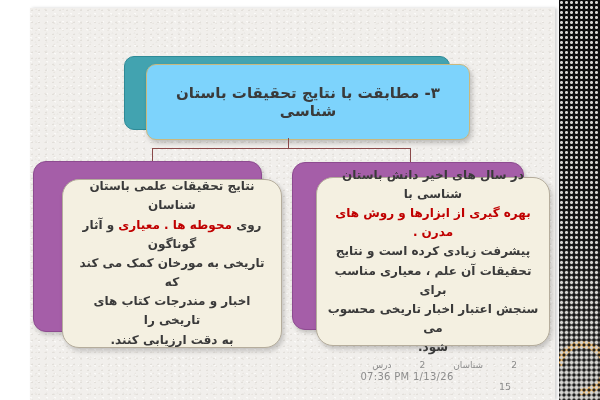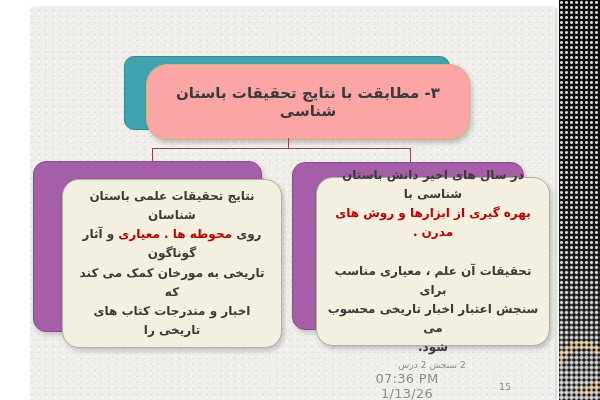--- a/index.html
+++ b/index.html
@@ -20,21 +20,21 @@
     background-size:7px 6px,9px 7px,11px 9px,8px 8px;
     box-shadow:2px 0 3px rgba(0,0,0,0.18);
   }
   
   .title-shadow{
     position:absolute;left:124px;top:56px;width:324px;height:72px;
     background:#42a3b0;border:1px solid #2e8a97;border-radius:10px;
   }
   .title-box{
     position:absolute;left:146px;top:64px;width:322px;height:74px;
-    background:#fca5a5;border:1px solid #c9b87e;border-radius:21px;
+    background:#7dd3fc;border:1px solid #c9b87e;border-radius:10px;
     box-shadow:2px 3px 5px rgba(0,0,0,0.22);
     display:flex;align-items:center;justify-content:center;
   }
   .title-text{
     direction:rtl;font-size:15px;font-weight:700;color:#3a3a3a;text-align:center;
   }
   
   .conn{position:absolute;background:#8a4a4a;}
   .conn-v1{left:288px;top:138px;width:1px;height:10px;}
   .conn-h {left:152px;top:148px;width:258px;height:1px;}
@@ -58,24 +58,24 @@
     direction:rtl;text-align:center;font-weight:700;color:#3a3a3a;
     font-size:12px;line-height:1.6;padding:6px 10px;
   }
   .card-text .red{color:#c00000;}
   
   .footer-lesson{
     position:absolute;left:382px;top:360px;width:100px;
     display:flex;flex-direction:row;justify-content:center;gap:3px;
     font-size:9px;color:#8c8c8c;direction:ltr;
   }
-  .footer-lesson span{display:inline-block;}
+  .footer-lesson span{display:inline-block;margin-left:25px;}
   .footer-datetime{
     position:absolute;left:348px;top:371px;width:118px;text-align:center;
-    font-size:13px;color:#8c8c8c;letter-spacing:0.3px;
+    font-size:10px;color:#8c8c8c;letter-spacing:0.3px;
   }
   .footer-page{
     position:absolute;left:499px;top:372px;font-size:9.5px;color:#8c8c8c;margin-top:9px;
   }
   
   .edge-strip{
     position:absolute;left:559px;top:0;width:41px;height:400px;
     background:linear-gradient(180deg,#070707 0%,#101010 40%,#1d1d1d 60%,#4f4f4d 80%,#b5b4b1 100%);
     overflow:hidden;
   }
@@ -103,32 +103,32 @@
   <div class="title-text">۳- مطابقت با نتایج تحقیقات باستان شناسی</div>
 </div>
 
 <div class="conn conn-v1"></div>
 <div class="conn conn-h"></div>
 <div class="conn conn-v2"></div>
 <div class="conn conn-v3"></div>
 
 <div class="card-back left"></div>
 <div class="card-front left">
-  <div class="card-text"><span>نتایج تحقیقات علمی باستان شناسان</span><br><span>روی </span><span class="red">محوطه ها . معیاری</span><span> و آثار گوناگون</span><br><span>تاریخی به مورخان کمک می کند که</span><br><span>اخبار و مندرجات کتاب های تاریخی را</span><br></div>
+  <div class="card-text"><span>نتایج تحقیقات علمی باستان شناسان</span><br><span>روی </span><span class="red">محوطه ها . معیاری</span><span> و آثار گوناگون</span><br><span>تاریخی به مورخان کمک می کند که</span><br><span>اخبار و مندرجات کتاب های تاریخی را</span><br><span>به دقت ارزیابی کنند.</span></div>
 </div>
 
 <div class="card-back right"></div>
 <div class="card-front right">
-  <div class="card-text"><span>در سال های اخیر دانش باستان شناسی با</span><br><span class="red">بهره گیری از ابزارها و روش های مدرن .</span><br><br><span>تحقیقات آن علم ، معیاری مناسب برای</span><br><span>سنجش اعتبار اخبار تاریخی محسوب می</span><br><span>شود.</span></div>
+  <div class="card-text"><span>در سال های اخیر دانش باستان شناسی با</span><br><span class="red">بهره گیری از ابزارها و روش های مدرن .</span><br><span>پیشرفت زیادی کرده است و نتایج</span><br><span>تحقیقات آن علم ، معیاری مناسب برای</span><br><span>سنجش اعتبار اخبار تاریخی محسوب می</span><br><span>شود.</span></div>
 </div>
 
 <div class="footer-lesson">
     <span>درس</span>
     <span>2</span>
-    <span>سنجش</span>
+    <span>شناسان</span>
     <span>2</span>
   </div>
 <div class="footer-datetime">07:36 PM 1/13/26</div>
 <div class="footer-page">15</div>
 
 <div class="edge-strip">
   <div class="edge-ring"></div>
   <div class="edge-dots"></div>
 </div>
 

